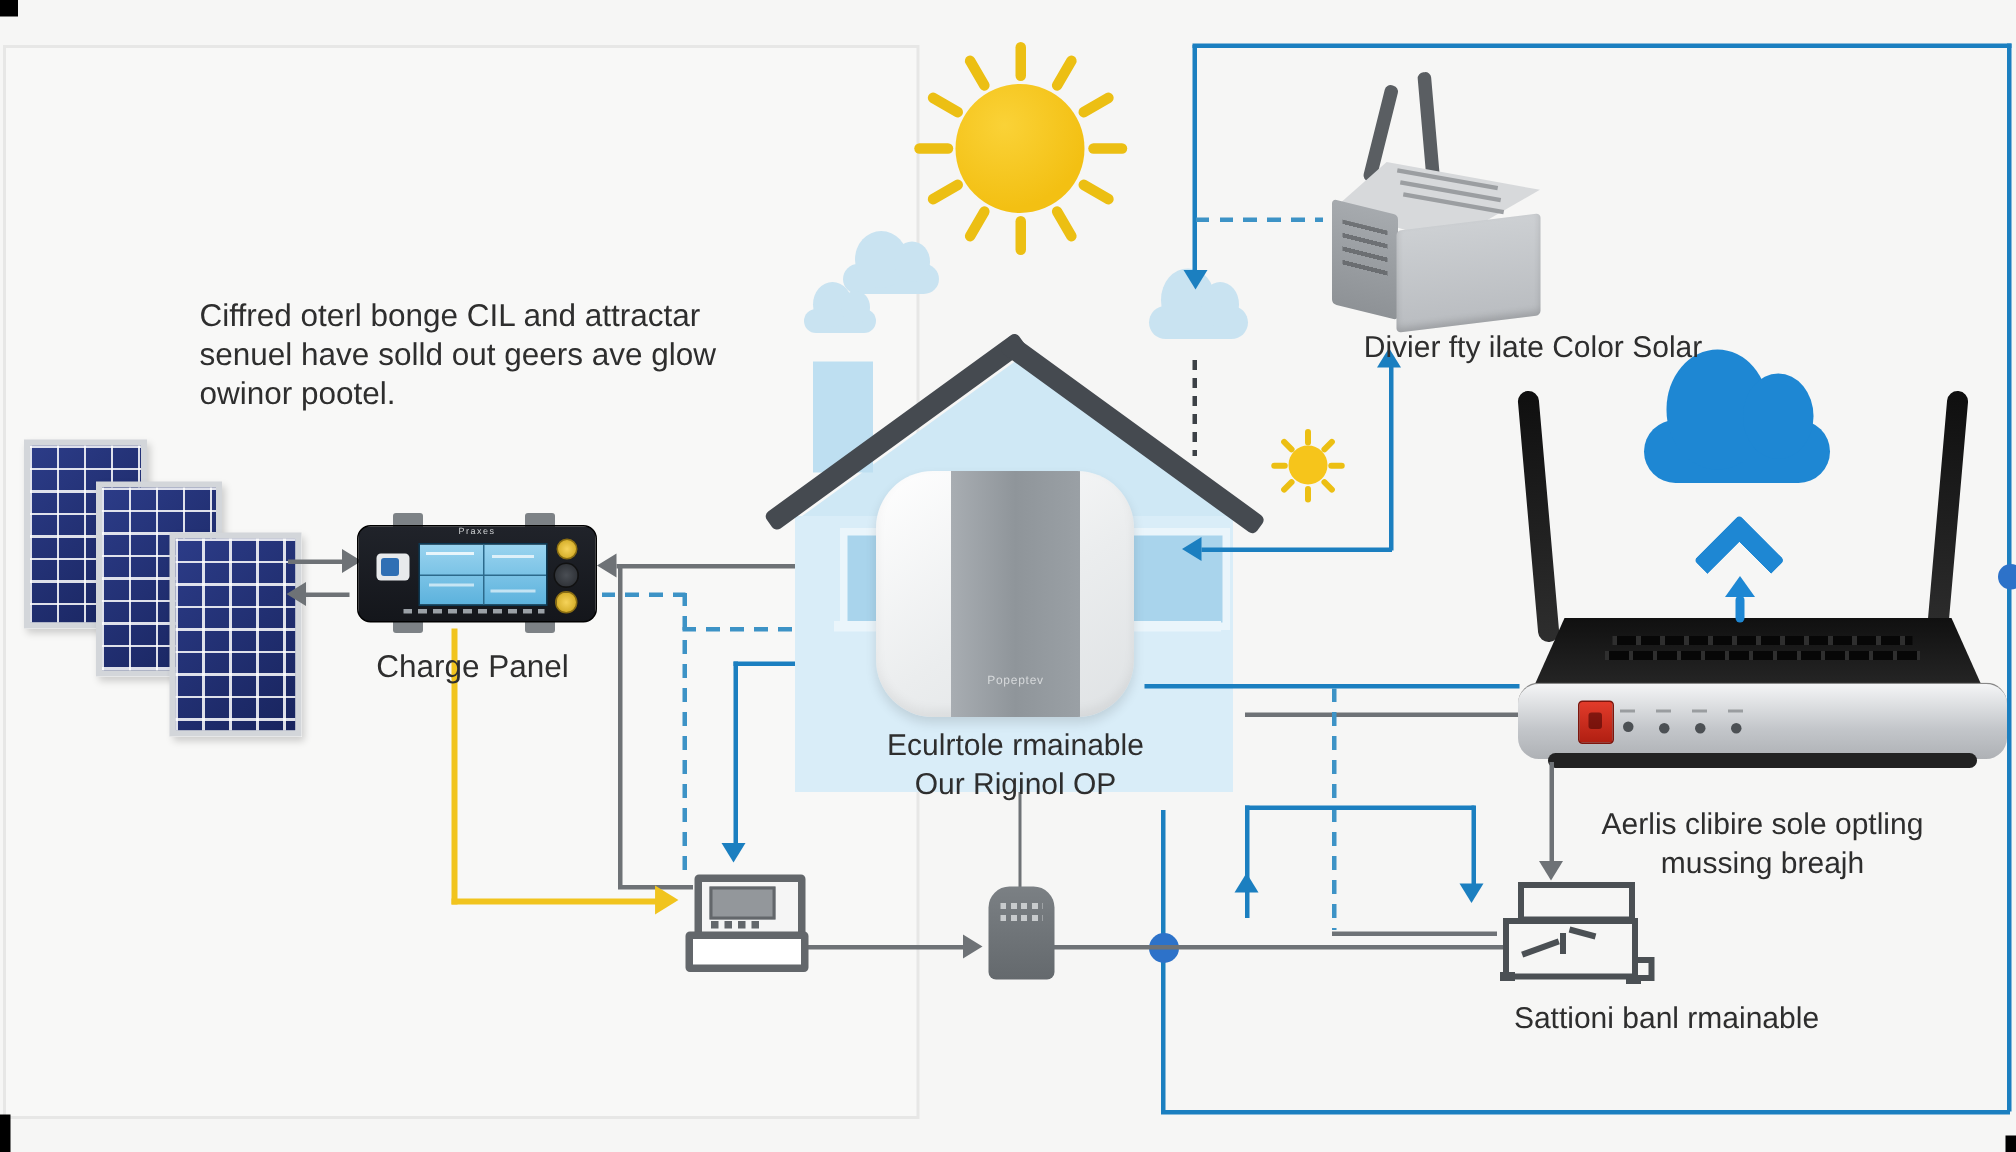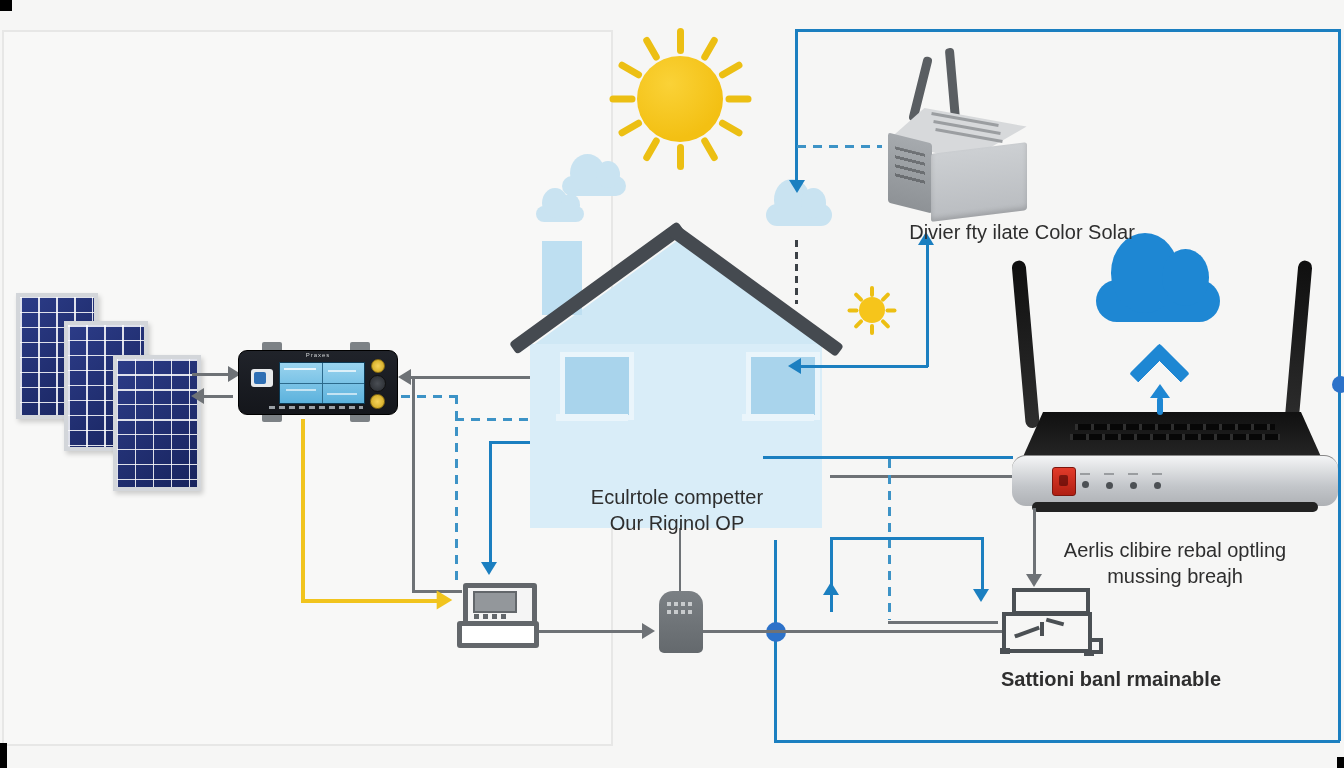--- a/index.html
+++ b/index.html
@@ -143,20 +143,25 @@
   <div class="abs" style="left:500px;top:215px;width:360px;height:320px;">
     <div class="abs" style="left:32px;top:25px;width:0;height:0;border-left:146px solid transparent;border-right:146px solid transparent;border-bottom:106px solid #cfe8f5;"></div>
     <div class="abs" style="left:42px;top:26px;width:40px;height:74px;background:#bedff1;"></div>
     <div class="abs" style="left:30px;top:129px;width:292px;height:184px;background:var(--house);"></div>
     <div class="abs" style="left:60px;top:137px;width:64px;height:58px;background:#a9d4ec;border:5px solid #eaf5fb;"></div>
     <div class="abs" style="left:56px;top:199px;width:72px;height:7px;background:#eaf5fb;"></div>
     <div class="abs" style="left:246px;top:137px;width:64px;height:58px;background:#a9d4ec;border:5px solid #eaf5fb;"></div>
     <div class="abs" style="left:242px;top:199px;width:72px;height:7px;background:#eaf5fb;"></div>
     <div class="abs" style="left:13px;top:127px;width:208px;height:14px;background:var(--roof);border-radius:4px;transform:rotate(-36deg);transform-origin:left center;"></div>
     <div class="abs" style="left:170px;top:6px;width:210px;height:14px;background:var(--roof);border-radius:4px;transform:rotate(36deg);transform-origin:left center;"></div>
+    <div class="abs" style="left:84px;top:99px;width:172px;height:164px;border-radius:38px;overflow:hidden;background:linear-gradient(145deg,#ffffff,#ebedee 55%,#dfe2e4);box-shadow:0 4px 8px rgba(0,0,0,.12), inset 0 -4px 8px rgba(0,0,0,.06);">
+      <div class="abs" style="left:50px;top:0;width:86px;height:164px;background:linear-gradient(90deg,#a8adb2,#8f959a 50%,#9aa0a5);">
+        <div class="abs" style="left:0;right:0;bottom:20px;text-align:center;font-size:8px;color:#d6d9db;letter-spacing:.5px;">Popeptev</div>
+      </div>
+    </div>
   </div>
 
   <div class="vl gray" style="left:679px;top:528px;width:2px;height:64px;"></div>
 
   <div class="abs" style="left:846px;top:284px;width:52px;height:52px;">
     <div class="ray2" style="transform:rotate(0deg) translateY(-19px);"></div>
     <div class="ray2" style="transform:rotate(45deg) translateY(-19px);"></div>
     <div class="ray2" style="transform:rotate(90deg) translateY(-19px);"></div>
     <div class="ray2" style="transform:rotate(135deg) translateY(-19px);"></div>
     <div class="ray2" style="transform:rotate(180deg) translateY(-19px);"></div>
@@ -240,20 +245,24 @@
     <div class="stroke" style="left:14px;top:4px;width:70px;height:19px;"></div>
     <div class="stroke" style="left:4px;top:28px;width:82px;height:33px;"></div>
     <div class="abs" style="left:16px;top:46px;width:26px;height:4px;background:#4b5054;transform:rotate(-20deg);"></div>
     <div class="abs" style="left:42px;top:38px;width:4px;height:14px;background:#4b5054;"></div>
     <div class="abs" style="left:48px;top:36px;width:18px;height:4px;background:#4b5054;transform:rotate(15deg);"></div>
     <div class="stroke" style="left:90px;top:54px;width:7px;height:8px;"></div>
     <div class="abs" style="left:2px;top:64px;width:10px;height:6px;background:#4b5054;"></div>
     <div class="abs" style="left:86px;top:66px;width:10px;height:6px;background:#4b5054;"></div>
   </div>
 
+  <div class="t tl" style="left:133px;top:198px;width:360px;font-size:21px;">Ciffred oterl bonge CIL and attractar
+senuel have solld out geers ave glow
+owinor pootel.</div>
   <div class="t" style="left:862px;top:219px;width:320px;">Divier fty ilate Color Solar</div>
-  <div class="t" style="left:547px;top:484px;width:260px;">Eculrtole competter
+  <div class="t" style="left:235px;top:432px;width:160px;font-size:21px;">Charge Panel</div>
+  <div class="t" style="left:547px;top:484px;width:260px;">Eculrtole rmainable
 Our Riginol OP</div>
-  <div class="t" style="left:1025px;top:537px;width:300px;">Aerlis clibire rebal optling
+  <div class="t" style="left:1025px;top:537px;width:300px;">Aerlis clibire sole optling
 mussing breajh</div>
-  <div class="t" style="left:991px;top:666px;width:240px;font-weight:bold;">Sattioni banl rmainable</div>
+  <div class="t" style="left:991px;top:666px;width:240px;">Sattioni banl rmainable</div>
 
 </div>
 
 </body></html>

